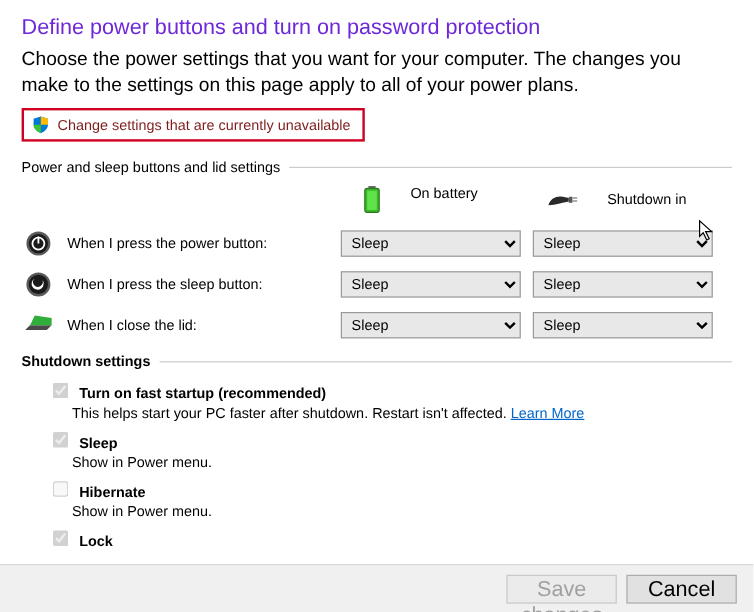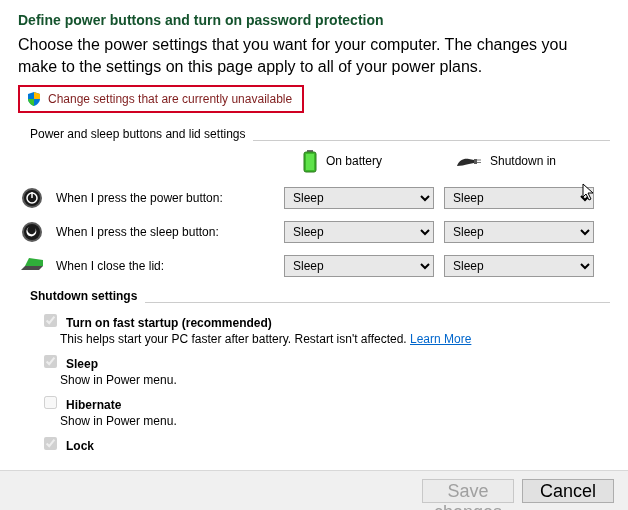--- a/index.html
+++ b/index.html
@@ -12,23 +12,23 @@
     background: #fff;
     width: 628px;
     height: 510px;
     overflow: hidden;
     position: relative;
   }
   .page {
     padding: 8px 18px 0 18px;
   }
   h1 {
-    font-size: 14px;
-    font-weight: 700;
-    color: #14532d;
+    font-size: 18px;
+    font-weight: 400;
+    color: #6d28d9;
     margin: 4px 0 6px 0;
   }
   .intro {
     font-size: 16px;
     color: #000;
     margin-bottom: 8px;
     line-height: 1.35;
   }
   .change-link-wrap {
     display: inline-flex;
@@ -40,43 +40,42 @@
   }
   .shield {
     width: 16px; height: 16px;
   }
   .change-link {
     color: #7f1d1d;
     cursor: pointer;
   }
   .section-head {
     display: flex;
-    align-items: flex-end;
+    align-items: center;
     gap: 8px;
-    margin: 4px 0 8px 12px;
+    margin: 4px 0 8px 0;
   }
   .section-head .line {
     flex: 1;
     height: 1px;
     background: #ccc;
   }
   .section-head .label {
     color: #000;
   }
   .col-headers {
     display: flex;
     align-items: center;
     padding-left: 284px;
     gap: 0;
     margin-bottom: 14px;
   }
   .col-headers .col {
     display: flex;
-    align-items: center;
-    gap: 8px;
+    gap: 24px;
     width: 160px;
   }
   .row {
     display: flex;
     align-items: center;
     margin-bottom: 12px;
   }
   .row .icon-cell {
     width: 28px;
     display:flex;
@@ -249,21 +248,21 @@
   <div class="section-head shutdown">
     <span class="label">Shutdown settings</span>
     <span class="line"></span>
   </div>
 
   <div class="opt">
     <div class="opt-head">
       <input type="checkbox" checked="" disabled="" style="">
       <span class="bold">Turn on fast startup (recommended)</span>
     </div>
-    <div class="opt-sub"><span>This helps start your PC faster after battery. Restart isn't affected. </span><a>Learn More</a></div>
+    <div class="opt-sub"><span>This helps start your PC faster after shutdown. Restart isn't affected. </span><a>Learn More</a></div>
   </div>
 
   <div class="opt">
     <div class="opt-head">
       <input type="checkbox" checked="" disabled="" style="">
       <span class="bold">Sleep</span>
     </div>
     <div class="opt-sub">Show in Power menu.</div>
   </div>
 

